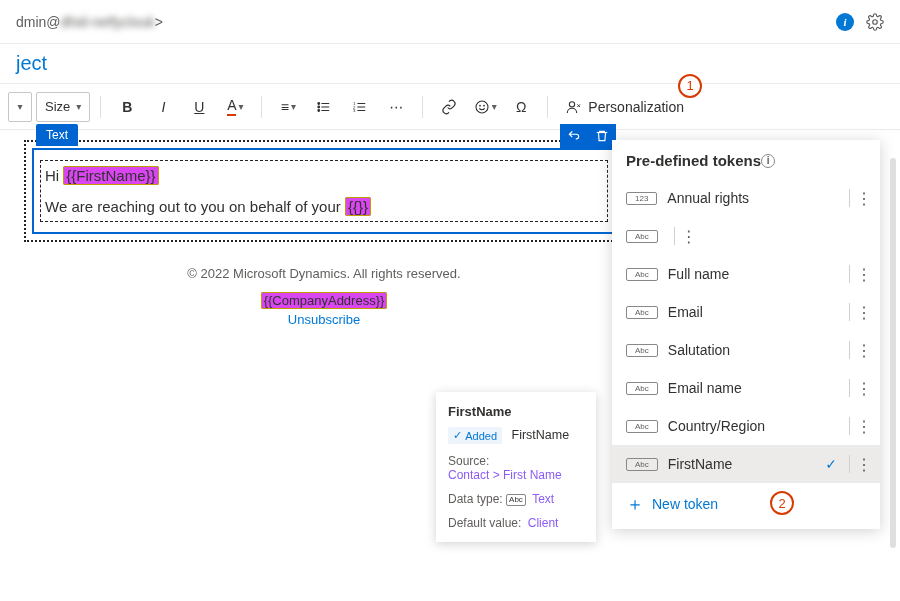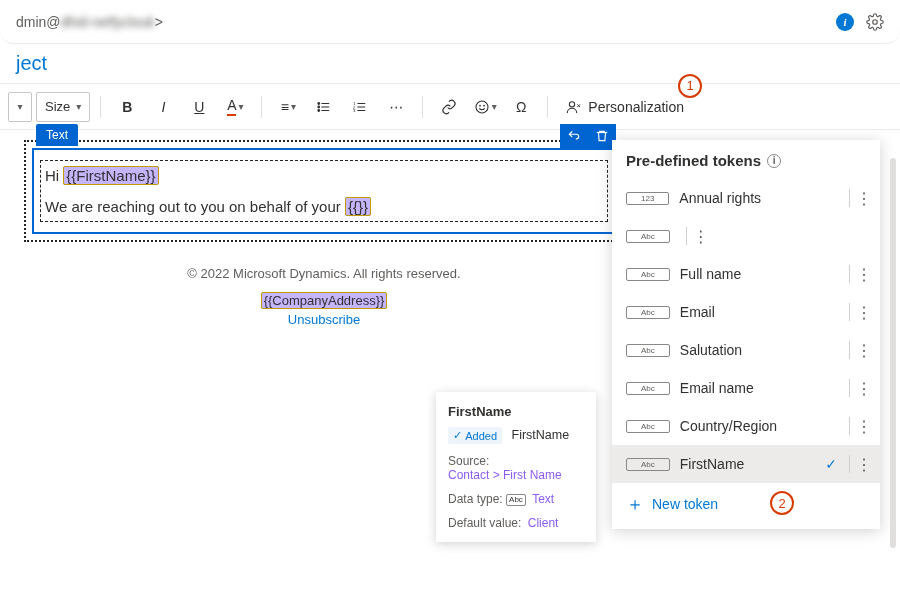--- a/index.html
+++ b/index.html
@@ -1,18 +1,18 @@
 <!DOCTYPE html>
 <html><head>
 <meta charset="utf-8">
 <style>
   * { box-sizing: border-box; margin: 0; padding: 0; }
   body { font-family: "Segoe UI", Arial, sans-serif; font-size: 14px; color: #323130; background: #fff; width: 900px; height: 601px; overflow: hidden; position: relative; }
 
-  .header { height: 44px; border-bottom: 1px solid #edebe9; display: flex; align-items: center; padding: 0 16px; justify-content: space-between; border-radius: 14px; }
+  .header { height: 44px; border-bottom: 1px solid #edebe9; display: flex; align-items: center; padding: 0 16px; justify-content: space-between; }
   .from { color: #605e5c; font-size: 14px; }
   .from .blurred { filter: blur(3px); }
   .header-right { display: flex; gap: 12px; align-items: center; }
   .info-circle { width: 18px; height: 18px; border-radius: 50%; background: #0078d4; color: #fff; display: flex; align-items: center; justify-content: center; font-size: 11px; font-weight: bold; font-family: Georgia, serif; font-style: italic; }
   .gear { width: 18px; height: 18px; color: #605e5c; }
 
   .subject-row { height: 40px; border-bottom: 1px solid #edebe9; display: flex; align-items: center; padding: 0 16px; }
   .subject-link { color: #0078d4; font-size: 20px; cursor: pointer; }
 
   .toolbar { height: 46px; border-bottom: 1px solid #edebe9; display: flex; align-items: center; padding: 0 8px; gap: 4px; }
@@ -25,41 +25,41 @@
 
   .canvas-area { position: absolute; top: 140px; left: 24px; right: 276px; }
   .dashed-outer { border: 2px dotted #222; padding: 6px; }
   .sel-box { position: relative; }
   .text-tag { position: absolute; top: -24px; left: 4px; background: #0065d1; color: #fff; font-size: 12px; padding: 4px 10px; border-radius: 2px 2px 0 0; }
   .sel-toolbar { position: absolute; top: -24px; right: 0; background: #0065d1; display: flex; height: 24px; }
   .sel-toolbar .sb { width: 28px; display: flex; align-items: center; justify-content: center; color: #fff; cursor: pointer; }
   .text-cell { border: 2px solid #0065d1; padding: 10px 6px 10px 6px; background: #fff; }
   .dashed-inner { border: 1px dashed #222; padding: 4px; }
   .body-line { font-size: 15px; margin: 2px 0; }
-  .token { border: 1px solid #c19c00; background: #c4b5fd; padding: 0 2px; border-radius: 2px; }
+  .token { border: 1px solid #c19c00; background: #d946ef; padding: 0 2px; border-radius: 2px; }
 
   .footer { text-align: center; margin-top: 24px; font-size: 13px; }
   .footer .copy { color: #605e5c; }
   .footer .unsub { color: #0078d4; cursor: pointer; }
 
   
   .detail-card { position: absolute; left: 436px; top: 392px; width: 160px; background: #fff; box-shadow: 0 2px 10px rgba(0,0,0,0.18); padding: 12px; font-size: 12.5px; }
   .detail-card .dtitle { font-size: 13px; font-weight: 600; margin-bottom: 8px; }
   .added-badge { display: inline-flex; align-items: center; gap: 3px; background: #eef4fc; color: #0078d4; font-size: 11px; padding: 2px 5px; border-radius: 2px; }
   .drow { margin-top: 10px; color: #605e5c; font-size: 12px; }
   .drow .dval { color: #8b5cf6; }
   .abc-badge { display:inline-flex; align-items:center; justify-content:center; border:1px solid #8a8886; border-radius:2px; font-size:8px; padding:0 2px; height:12px; color:#323130; vertical-align:middle; }
 
   
   .token-panel { position: absolute; right: 20px; top: 140px; width: 268px; background: #fff; box-shadow: 0 2px 14px rgba(0,0,0,0.18); padding-bottom: 4px; }
-  .token-panel .thead { padding: 12px 14px 10px 14px; font-size: 15px; font-weight: 600; display:flex; align-items:center; gap:6px; }
+  .token-panel .thead { padding: 12px 14px 10px 14px; font-size: 15px; font-weight: 600; display:flex; align-items:center; }
   .thead .qmark { width:14px; height:14px; border:1px solid #8a8886; border-radius:50%; font-size:10px; display:flex; align-items:center; justify-content:center; color:#605e5c; }
   .token-row { display: flex; align-items: center; height: 38px; padding: 0 8px 0 14px; cursor: pointer; }
   .token-row.selected { background: #edebe9; }
-  .type-badge { border:1px solid #8a8886; border-radius:2px; font-size:8px; padding:0 14px; height:13px; display:flex; align-items:center; color:#605e5c; margin-right:10px; min-width:20px; justify-content:center; }
+  .type-badge { border:1px solid #8a8886; border-radius:2px; font-size:8px; padding:0 8px; height:13px; display:flex; align-items:center; color:#605e5c; margin-right:10px; min-width:20px; justify-content:center; }
   .token-label { flex: 1; font-size: 14px; color:#323130; }
   .token-row .check { color:#0078d4; margin-right:6px; }
   .token-row .vdiv { width:1px; height:18px; background:#d2d0ce; margin:0 6px; }
   .token-row .more { color:#605e5c; font-size:16px; width:16px; text-align:center; }
   .new-token-row { display:flex; align-items:center; height:42px; padding:0 14px; color:#0078d4; cursor:pointer; gap:8px; font-size:14px; position:relative; }
   .new-token-row .plus { font-size:18px; font-weight:300; }
 
   .scroll-hint { position:absolute; right:4px; top:158px; width:6px; height:390px; background:#e1dfdd; border-radius:3px; }
   .chev { font-size:10px; color:#605e5c; }
   .under { text-decoration: underline; }

